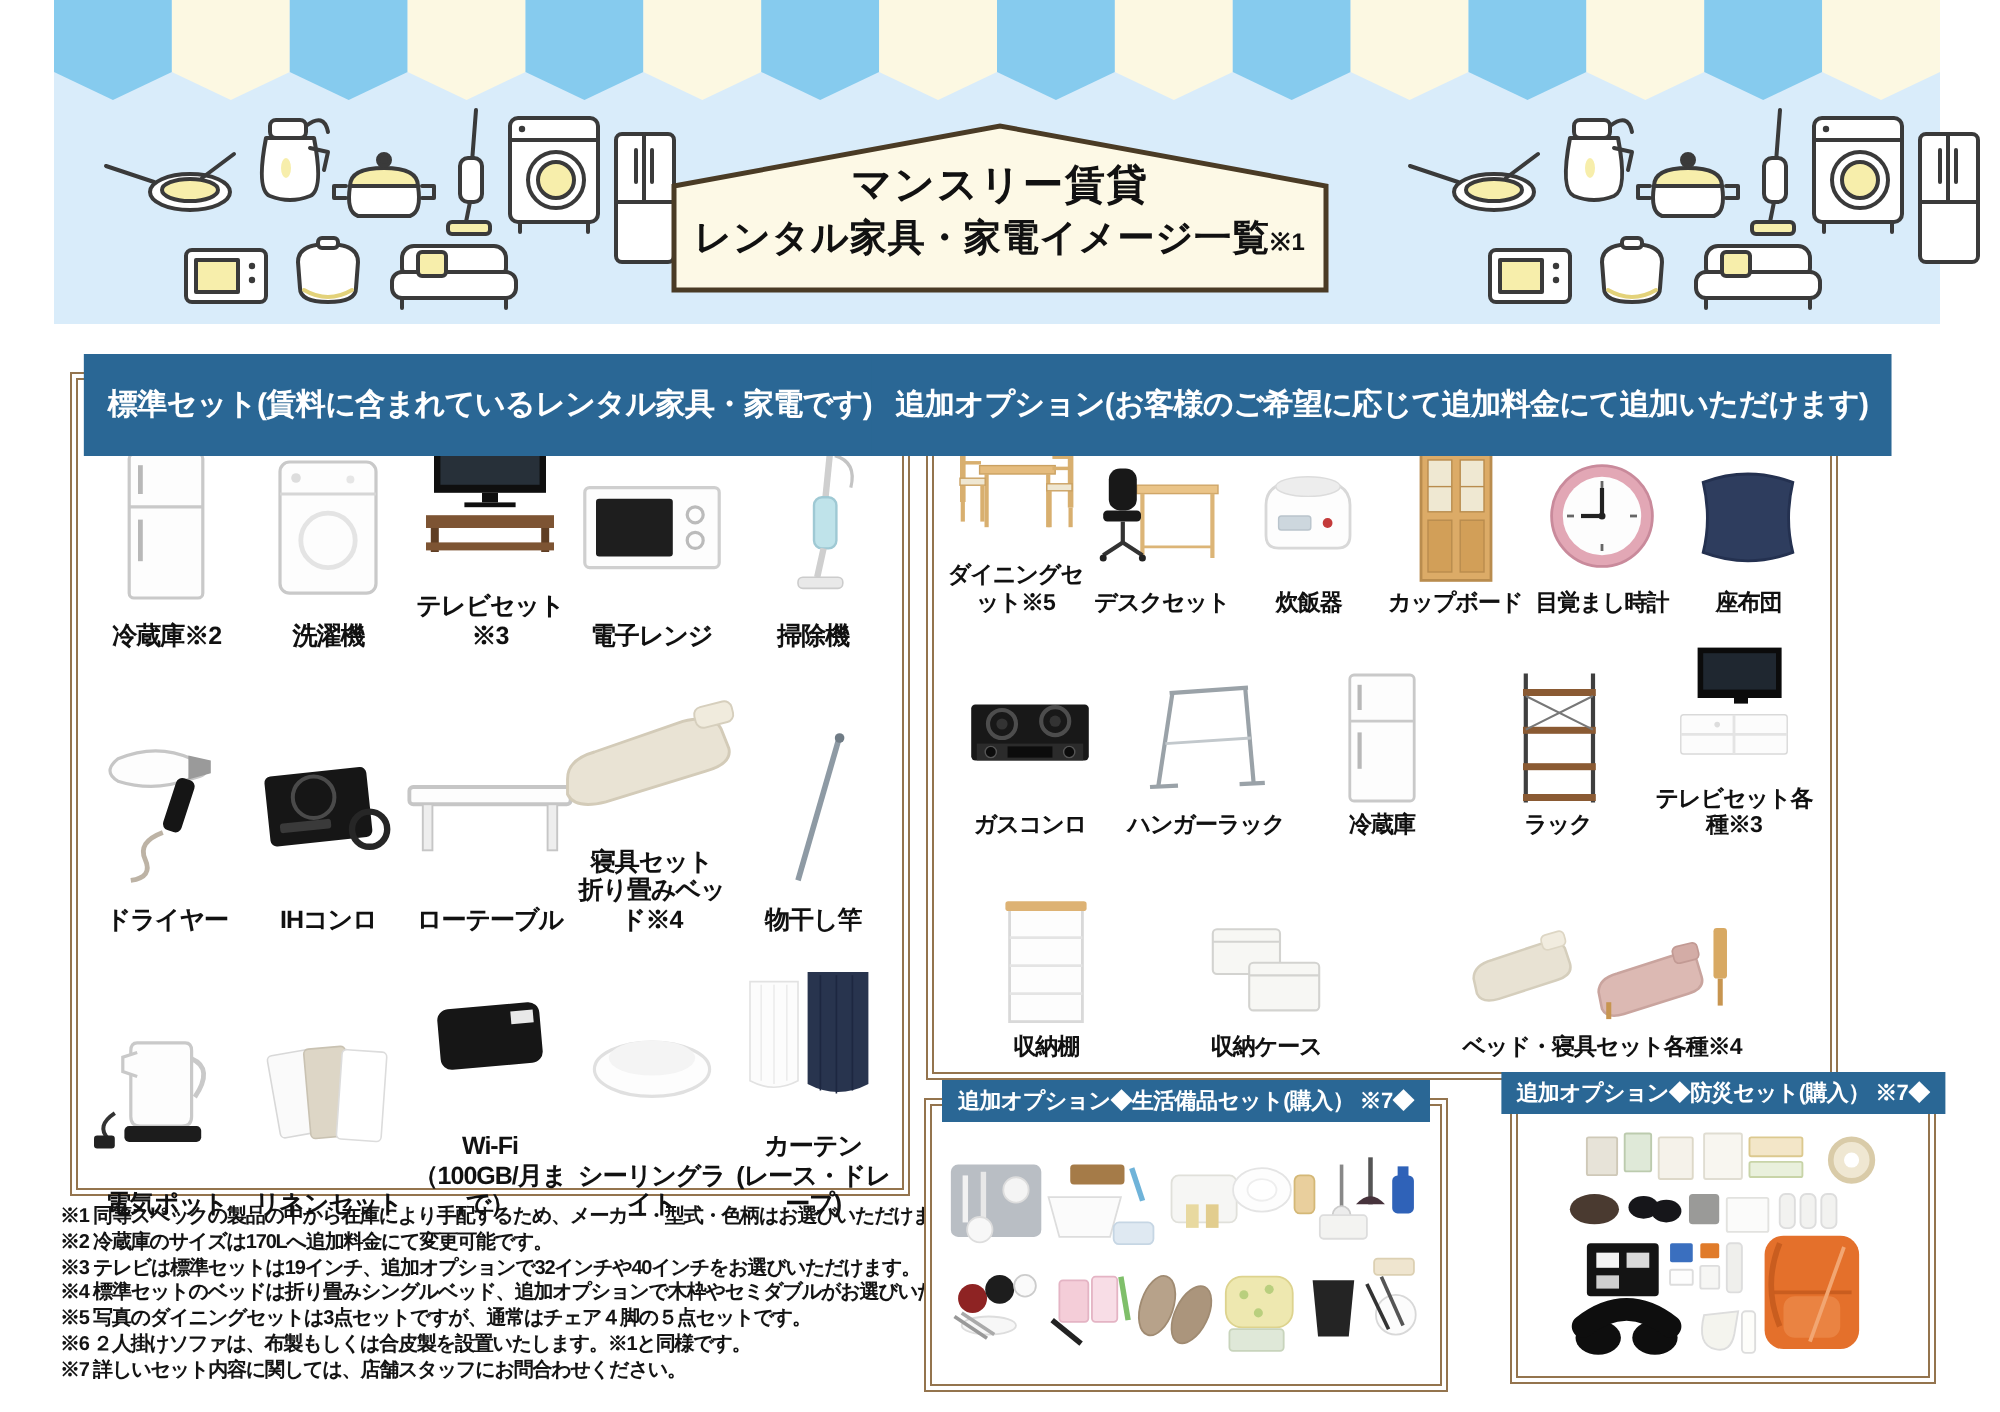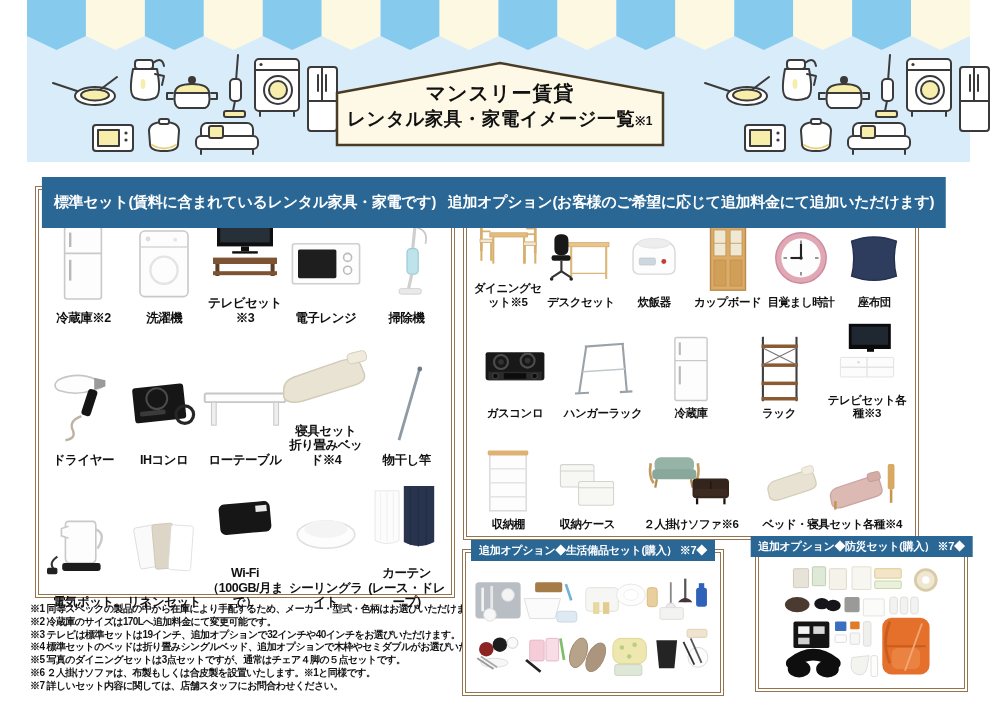--- a/index.html
+++ b/index.html
@@ -558,26 +558,20 @@
               <use href="#sym-chest"></use>
             </svg>
             <div class="plabel">収納棚</div>
           </div>
           <div class="cell" style="flex: 1 1 0%;">
             <svg class="pimg ic-cases">
               <use href="#sym-cases"></use>
             </svg>
             <div class="plabel">収納ケース</div>
           </div>
-          <div class="cell" style="flex: 1.5 1 0%;">
-            <svg class="pimg ic-sofa2">
-              <use href="#sym-sofa2"></use>
-            </svg>
-            <div class="plabel">２人掛けソファ※6</div>
-          </div>
           <div class="cell" style="flex: 1.9 1 0%;">
             <svg class="pimg ic-bedset">
               <use href="#sym-bedset"></use>
             </svg>
             <div class="plabel">ベッド・寝具セット各種※4</div>
           </div>
         </div>
       </div>
   </div>
 

